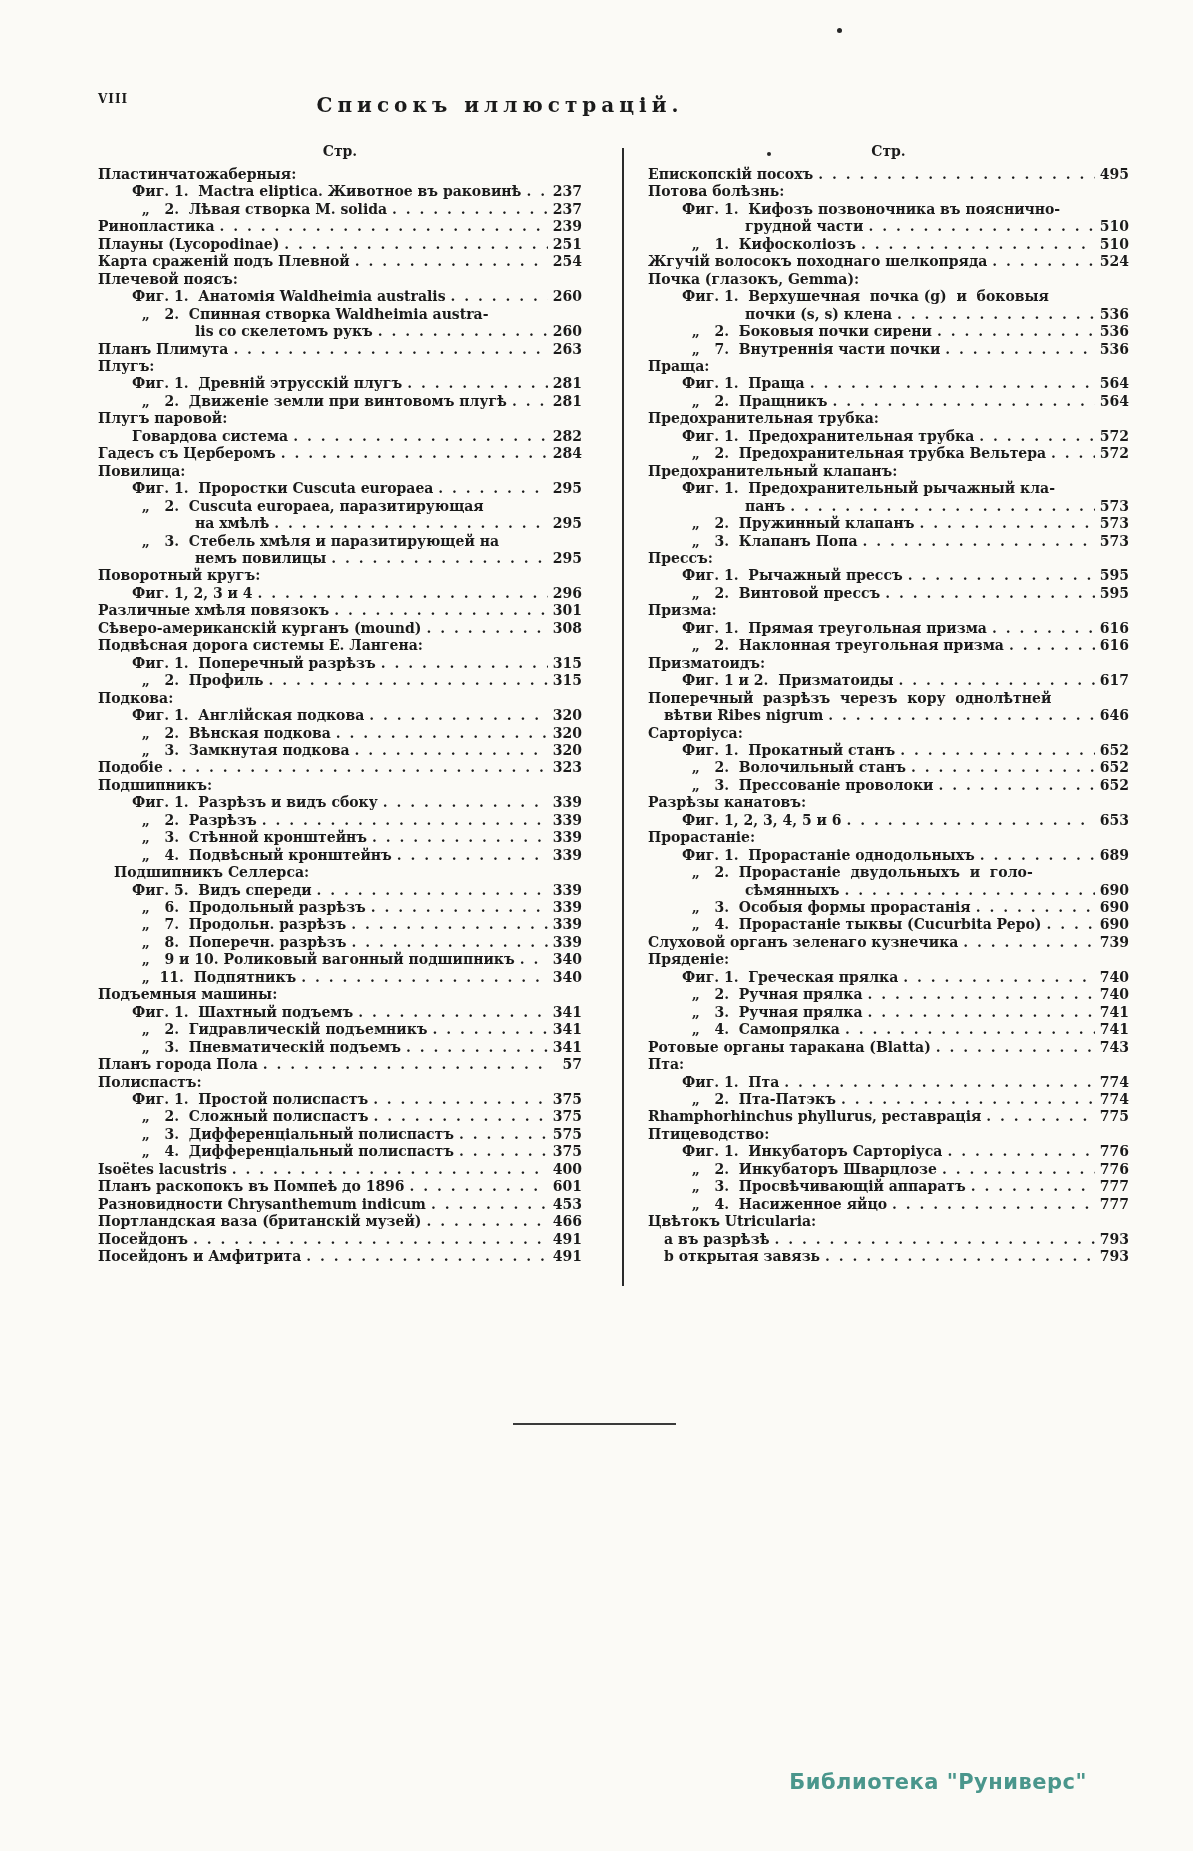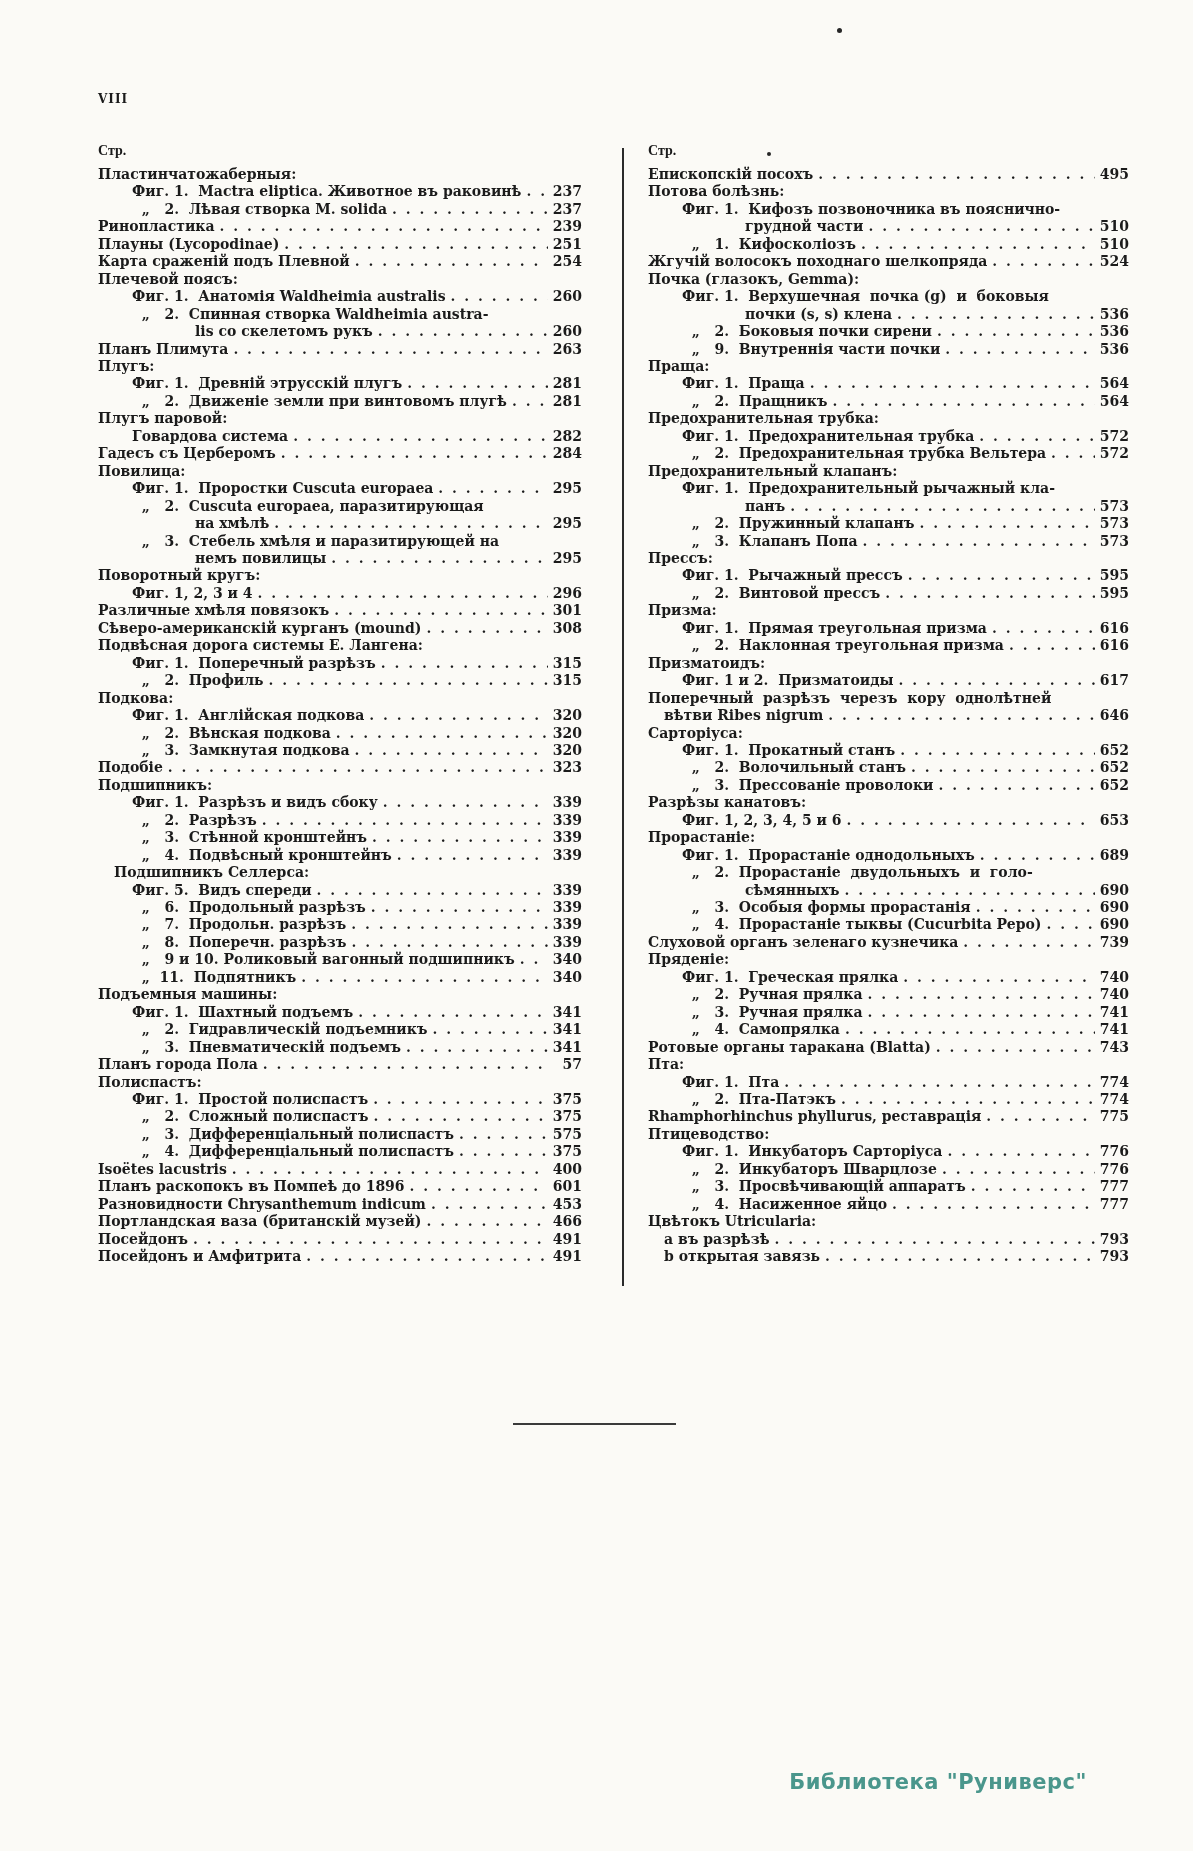--- a/index.html
+++ b/index.html
@@ -25,22 +25,22 @@
     display:flex;align-items:flex-start;
   }
   .divider{
     position:absolute;left:524px;top:8px;width:2px;height:1138px;
     background:#2a2a2a;
   }
   .column{box-sizing:border-box;}
   .column.left{width:524px;padding-right:40px;}
   .column.right{width:484px;margin-left:26px;padding-right:3px;}
   .col-header{
-    text-align:left;font-size:14px;font-weight:700;
-    height:26px;line-height:22px;font-family:Liberation Serif, serif;
+    text-align:center;font-size:14px;font-weight:700;
+    height:26px;line-height:22px;
   }
   .entries{display:block;}
   .entry{
     display:flex;align-items:baseline;
     font-size:14px;font-weight:700;line-height:17.45px;
     overflow:hidden;
   }
   .entry-text{white-space:pre;flex:0 0 auto;}
   .lvl1 .entry-text{padding-left:34px;}
   .lvl2 .entry-text{padding-left:97px;}
@@ -65,20 +65,21 @@
   .speck{position:absolute;background:#262626;border-radius:50%;}
   .speck.s1{left:767px;top:152px;width:4px;height:4px;}
   .speck.s2{left:837px;top:28px;width:5px;height:5px;}
 </style>
 </head>
 <body>
 
 <div class="page">
 
   <div class="folio">VIII</div>
+  <div class="title">Списокъ иллюстрацій.</div>
 
   <div class="toc">
     <div class="column left">
       <div class="col-header">Стр.</div>
       <div class="entries" id="left-entries">
           <div class="entry lvl0">
             <span class="entry-text">Пластинчатожаберныя:</span>
           </div>
           <div class="entry lvl1">
             <span class="entry-text">Фиг. 1.  Mactra eliptica. Животное въ раковинѣ</span>
@@ -403,21 +404,21 @@
             <span class="entry-text">почки (s, s) клена</span>
             <span class="dots">. . . . . . . . . . . . . . . . . . . . . . . . . . . . . . . . . . . . . . . . . . . . . </span>
             <span class="pg">536</span>
           </div>
           <div class="entry lvl1">
             <span class="entry-text">  „   2.  Боковыя почки сирени</span>
             <span class="dots">. . . . . . . . . . . . . . . . . . . . . . . . . . . . . . . . . . . . . . . . . . . . . </span>
             <span class="pg">536</span>
           </div>
           <div class="entry lvl1">
-            <span class="entry-text">  „   9.  Внутреннія части почки</span>
+            <span class="entry-text">  „   7.  Внутреннія части почки</span>
             <span class="dots">. . . . . . . . . . . . . . . . . . . . . . . . . . . . . . . . . . . . . . . . . . . . . </span>
             <span class="pg">536</span>
           </div>
           <div class="entry lvl0">
             <span class="entry-text">Праща:</span>
           </div>
           <div class="entry lvl1">
             <span class="entry-text">Фиг. 1.  Праща</span>
             <span class="dots">. . . . . . . . . . . . . . . . . . . . . . . . . . . . . . . . . . . . . . . . . . . . . </span>
             <span class="pg">564</span>

